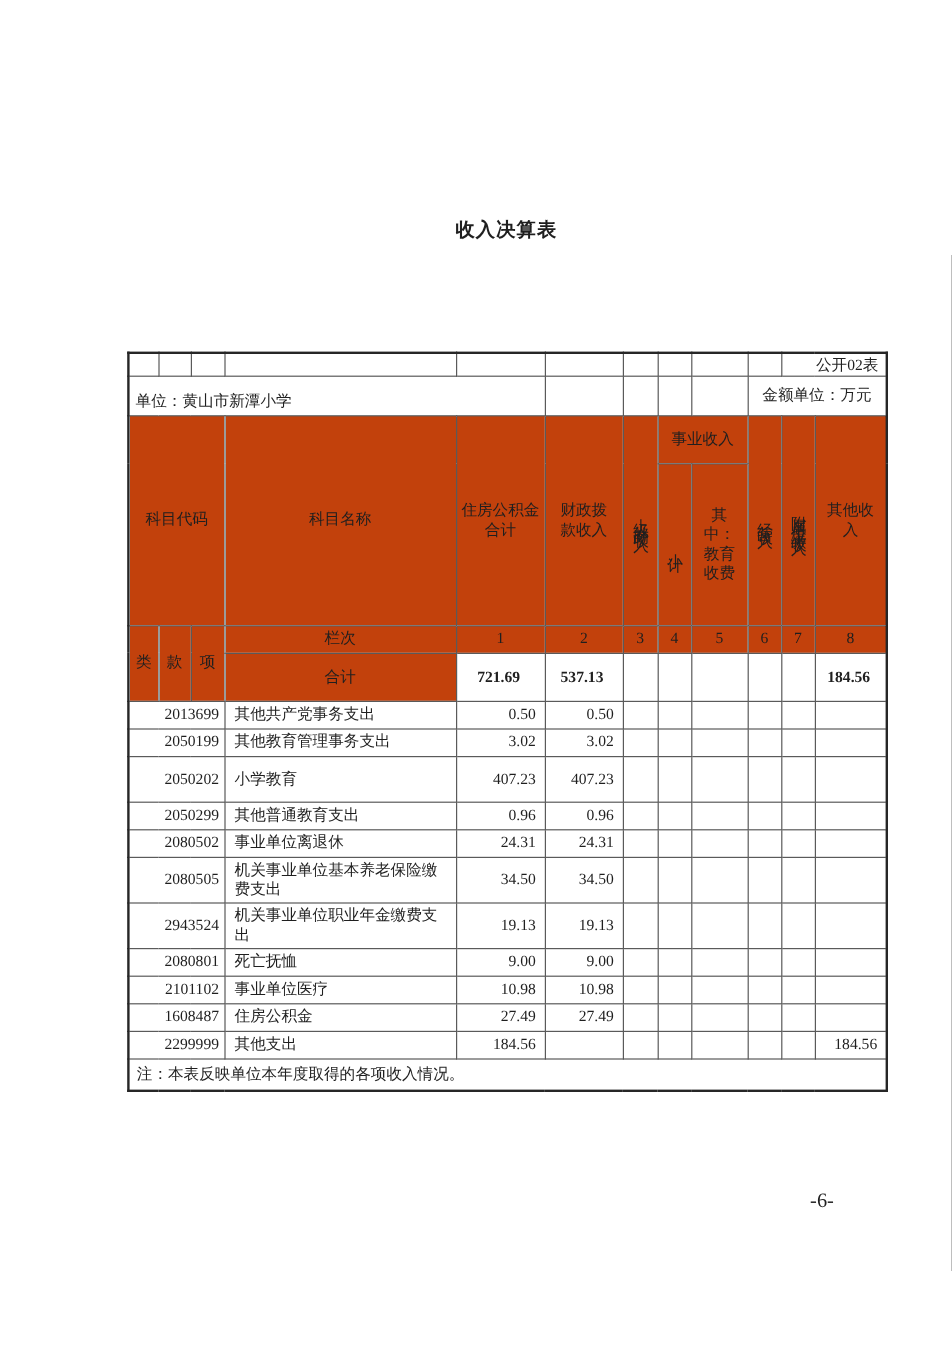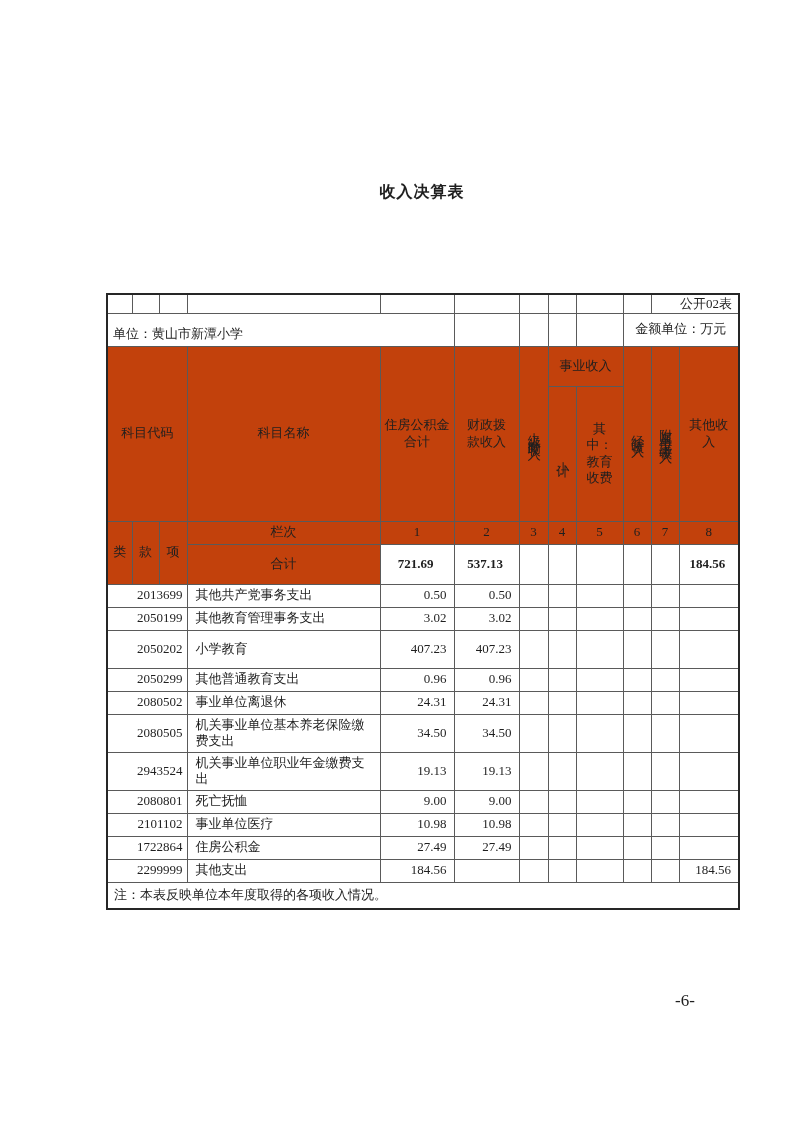--- a/index.html
+++ b/index.html
@@ -252,21 +252,21 @@
         <td class="num">10.98</td>
         <td class="num">10.98</td>
         <td class="num"></td>
         <td class="num"></td>
         <td class="num"></td>
         <td class="num"></td>
         <td class="num"></td>
         <td class="num"></td>
       </tr>
       <tr class="hr">
-        <td colspan="3" class="code-cell">1722864</td>
+        <td colspan="3" class="code-cell">1608487</td>
         <td class="name-cell">住房公积金</td>
         <td class="num">27.49</td>
         <td class="num">27.49</td>
         <td class="num"></td>
         <td class="num"></td>
         <td class="num"></td>
         <td class="num"></td>
         <td class="num"></td>
         <td class="num"></td>
       </tr>

